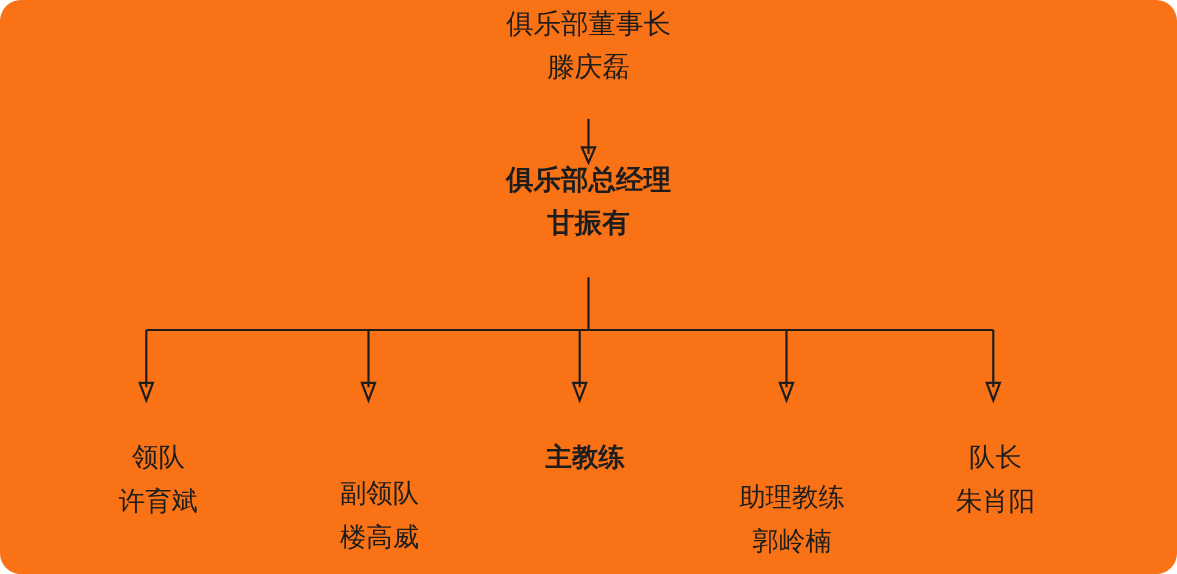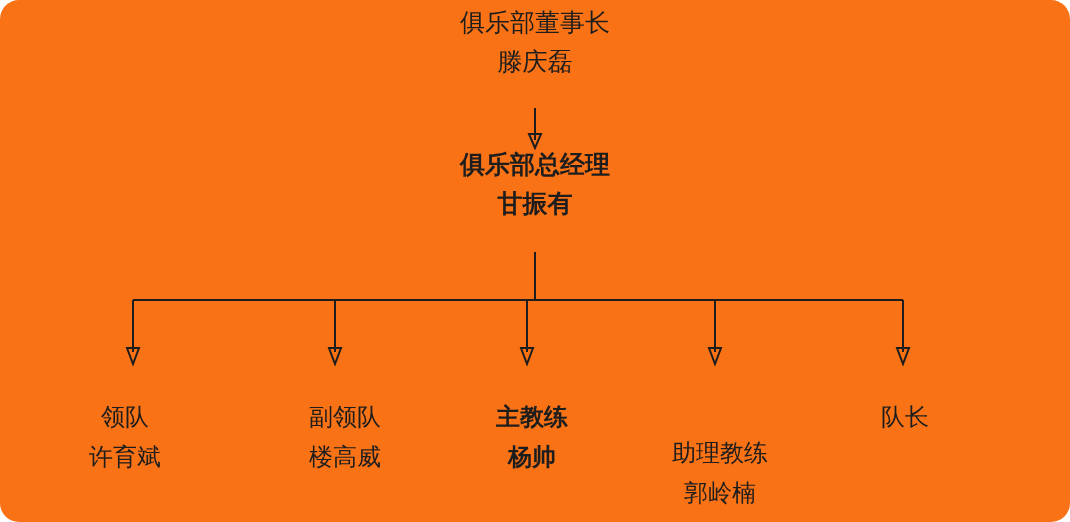--- a/index.html
+++ b/index.html
@@ -43,22 +43,22 @@
   }
   .leaf {
     font-size: 24px;
     top: 398px;
     width: 200px;
   }
   .leaf .line1, .leaf .line2 {
     display: block;
     line-height: 1.65;
   }
-  #leaf-0 { left: 25px; }
-  #leaf-1 { left: 245px; }
+  #leaf-0 { left: 44px; }
+  #leaf-1 { left: 245px; margin-top: 32px; }
   #leaf-2 { left: 432px; font-weight: bold; }
   #leaf-3 { left: 620px; margin-top: 36px; }
   #leaf-4 { left: 805px; }
   svg#connectors {
     position: absolute;
     left: 0;
     top: 0;
     width: 1070px;
     height: 522px;
   }
@@ -113,25 +113,25 @@
     <span class="line2">许育斌</span>
   </div>
 
   <div class="node leaf" id="leaf-1">
     <span class="line1">副领队</span>
     <span class="line2">楼高威</span>
   </div>
 
   <div class="node leaf" id="leaf-2">
     <span class="line1">主教练</span>
-    <span class="line2">杨帅</span>
   </div>
 
   <div class="node leaf" id="leaf-3">
     <span class="line1">助理教练</span>
     <span class="line2">郭岭楠</span>
   </div>
 
   <div class="node leaf" id="leaf-4">
     <span class="line1">队长</span>
+    <span class="line2">朱肖阳</span>
   </div>
 
 </div>
 
 </body></html>

